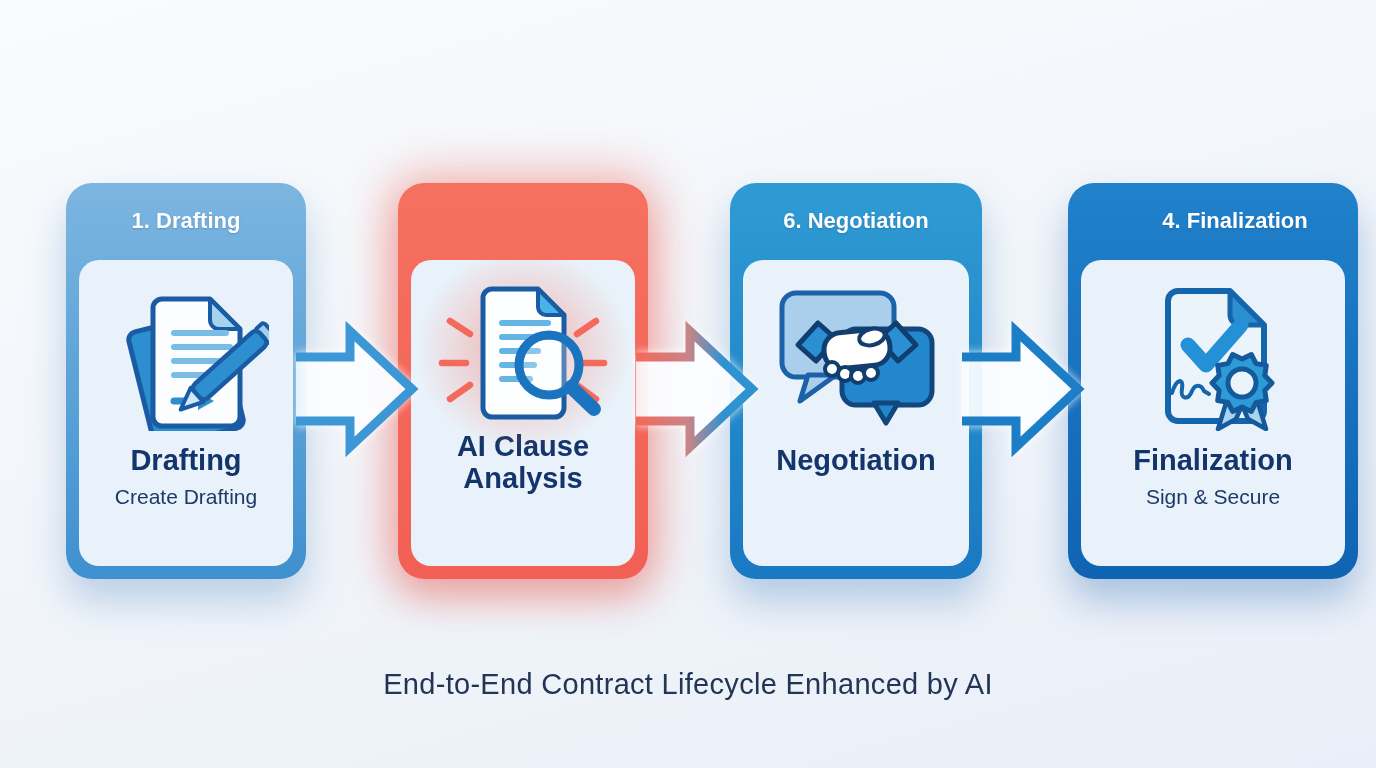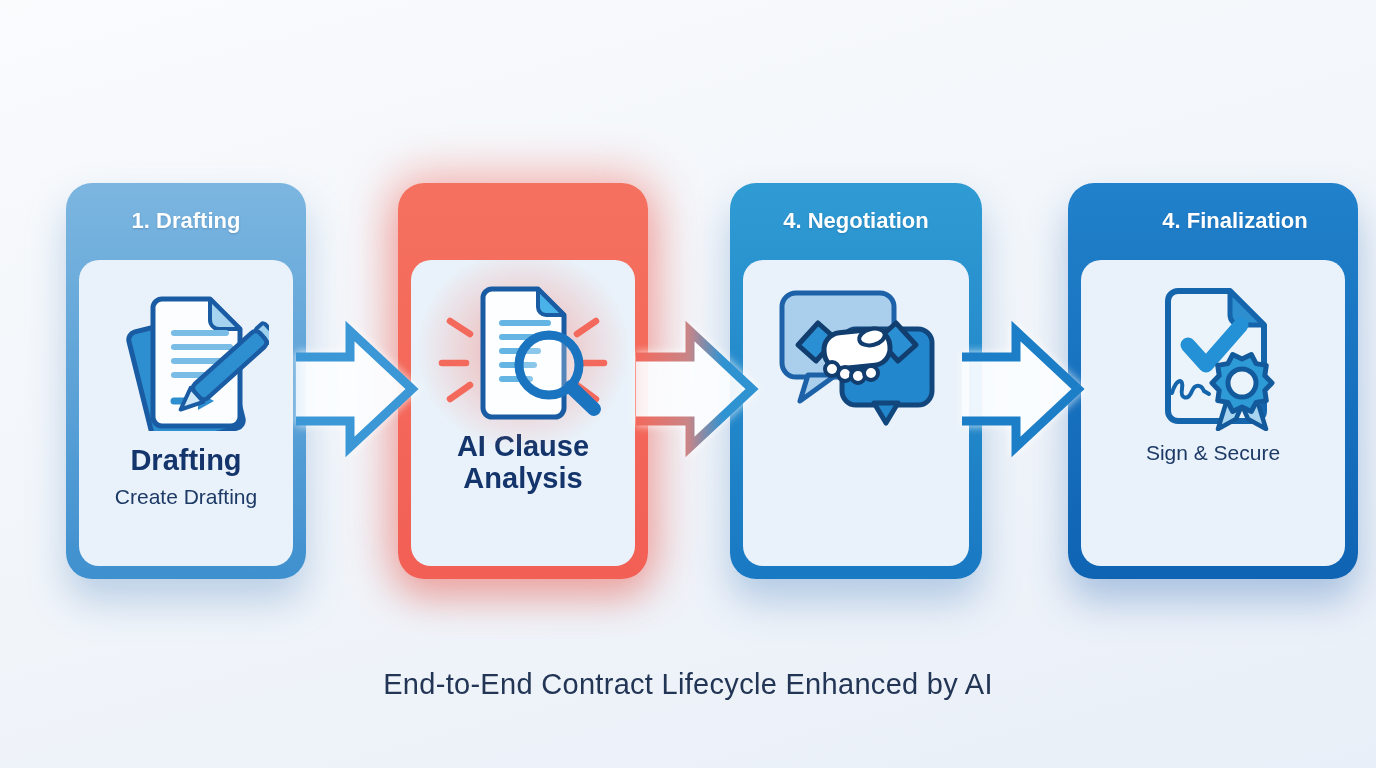--- a/index.html
+++ b/index.html
@@ -106,39 +106,40 @@
           <circle cx="113" cy="90" r="30" fill="rgba(255,255,255,0.25)" stroke="#1a74c0" stroke-width="9"></circle>
           <line x1="135" y1="112" x2="158" y2="134" stroke="#1a74c0" stroke-width="14" stroke-linecap="round"></line>
         </svg>
       </div>
       <div class="card-title">AI Clause Analysis</div>
     </div>
   </div>
 
   <div class="card card3">
     <div class="card-header">
-      <span>4. Negotiation</span>
+      <span>6. Negotiation</span>
     </div>
     <div class="card-body">
       <div class="icon-wrap">
         <svg width="165" height="142" viewBox="0 0 165 142">
           <rect x="8" y="8" width="112" height="84" rx="14" fill="#a9cfec" stroke="#1d62a8" stroke-width="5"></rect>
           <polygon points="34,90 26,116 62,90" fill="#a9cfec" stroke="#1d62a8" stroke-width="5" stroke-linejoin="round"></polygon>
           <rect x="68" y="44" width="90" height="76" rx="14" fill="#2287cc" stroke="#12477e" stroke-width="5"></rect>
           <polygon points="100,118 112,138 124,118" fill="#2287cc" stroke="#12477e" stroke-width="5" stroke-linejoin="round"></polygon>
           <polygon points="24,60 44,38 62,54 42,76" fill="#2b8fd3" stroke="#113e6f" stroke-width="5" stroke-linejoin="round"></polygon>
           <polygon points="142,60 122,38 104,54 124,76" fill="#2b8fd3" stroke="#113e6f" stroke-width="5" stroke-linejoin="round"></polygon>
           <rect x="50" y="46" width="66" height="36" rx="17" transform="rotate(-6 83 64)" fill="#ffffff" stroke="#113e6f" stroke-width="5"></rect>
           <ellipse cx="98" cy="52" rx="13" ry="8" transform="rotate(-14 98 52)" fill="#ffffff" stroke="#113e6f" stroke-width="4"></ellipse>
           <circle cx="58" cy="84" r="7" fill="#ffffff" stroke="#113e6f" stroke-width="4"></circle>
           <circle cx="71" cy="89" r="7" fill="#ffffff" stroke="#113e6f" stroke-width="4"></circle>
           <circle cx="84" cy="91" r="7" fill="#ffffff" stroke="#113e6f" stroke-width="4"></circle>
           <circle cx="97" cy="88" r="7" fill="#ffffff" stroke="#113e6f" stroke-width="4"></circle>
         </svg>
       </div>
+      <div class="card-title">Negotiation</div>
     </div>
   </div>
 
   <div class="card card4">
     <div class="card-header">
       <span>4. Finalization</span>
     </div>
     <div class="card-body">
       <div class="icon-wrap">
         <svg width="150" height="150" viewBox="0 0 150 150">
@@ -147,20 +148,21 @@
           <path d="M50,64 L68,84 L103,44" fill="none" stroke="#2490d5" stroke-width="15" stroke-linecap="round" stroke-linejoin="round"></path>
           <path d="M34,112 c4,-14 12,-16 10,-4 c-2,10 6,12 10,2 c3,-7 9,-7 12,0 l5,3" fill="none" stroke="#1565ad" stroke-width="4" stroke-linecap="round"></path>
           <g transform="translate(104,102)">
             <polygon points="-16,20 -24,46 -6,36 0,22" fill="#a8d4ef" stroke="#135a9c" stroke-width="4.5" stroke-linejoin="round"></polygon>
             <polygon points="16,20 24,46 6,36 0,22" fill="#a8d4ef" stroke="#135a9c" stroke-width="4.5" stroke-linejoin="round"></polygon>
             <polygon points="30,0 22.8,7.4 24.3,17.6 14.1,19.4 9.3,28.5 0,24 -9.3,28.5 -14.1,19.4 -24.3,17.6 -22.8,7.4 -30,0 -22.8,-7.4 -24.3,-17.6 -14.1,-19.4 -9.3,-28.5 0,-24 9.3,-28.5 14.1,-19.4 24.3,-17.6 22.8,-7.4" fill="#2e9ad6" stroke="#135a9c" stroke-width="5" stroke-linejoin="round"></polygon>
             <circle cx="0" cy="0" r="14" fill="#ecf4fb" stroke="#135a9c" stroke-width="5"></circle>
           </g>
         </svg>
       </div>
+      <div class="card-title">Finalization</div>
       <div class="card-sub">Sign &amp; Secure</div>
     </div>
   </div>
 
   <div class="arrow arrow1">
     <svg width="120" height="124" viewBox="0 0 120 124">
       <path d="M0 30 H54 V4 L116 62 L54 120 V94 H0" fill="rgba(250,253,255,0.8)" stroke="#3b97d5" stroke-width="9"></path>
     </svg>
   </div>
   <div class="arrow arrow2">

